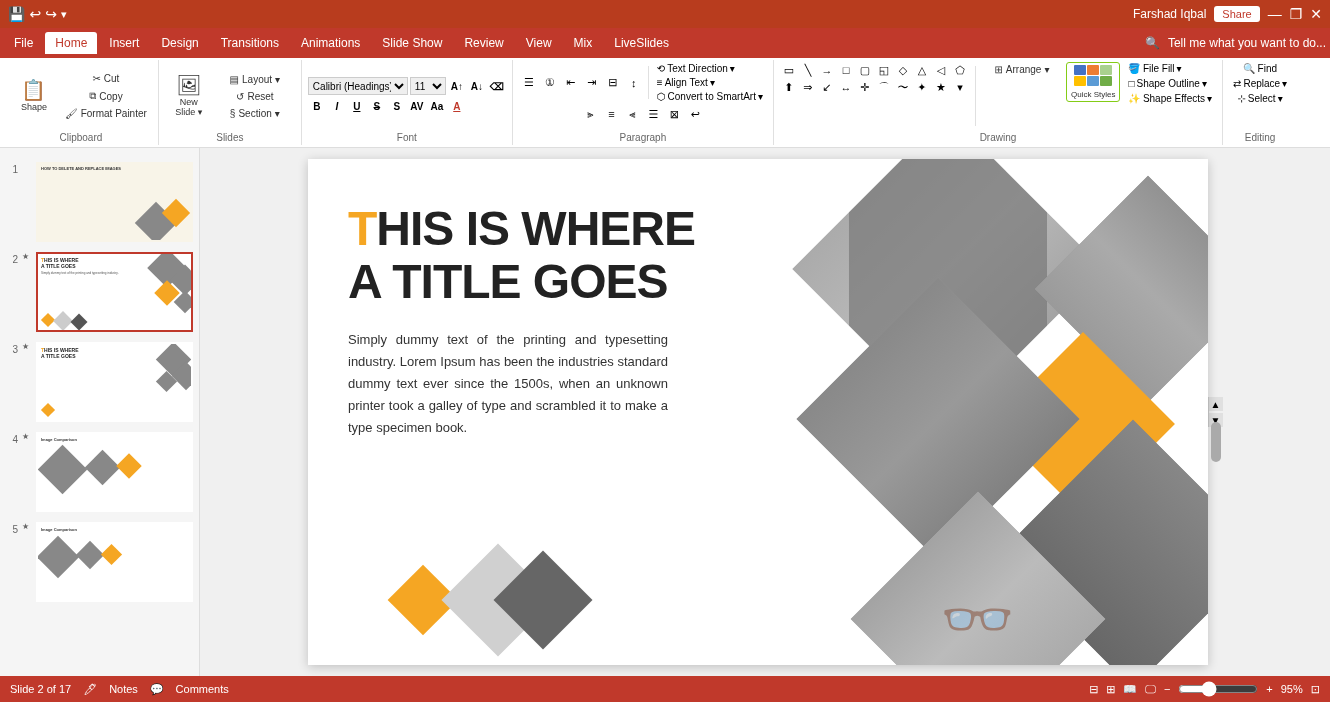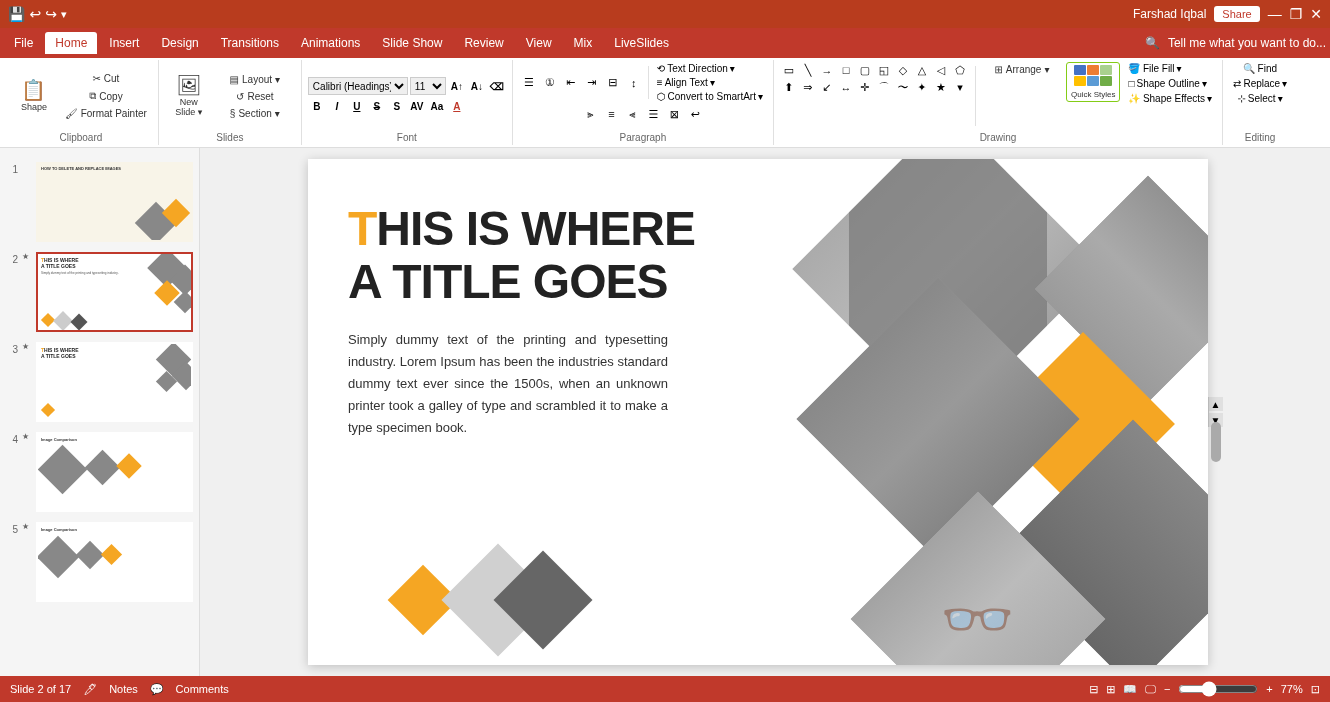--- a/index.html
+++ b/index.html
@@ -651,16 +651,16 @@
     <span style="cursor:pointer;">Comments</span>
   </div>
   <div class="status-right">
     <span style="cursor:pointer;">⊟</span>
     <span style="cursor:pointer;">⊞</span>
     <span style="cursor:pointer;">📖</span>
     <span style="cursor:pointer;">🖵</span>
     <span style="cursor:pointer;">−</span>
     <input type="range" min="10" max="200" value="77" style="width: 80px; accent-color: white;">
     <span style="cursor:pointer;">+</span>
-    <span>77%</span>
+    <span>95%</span>
     <span style="cursor:pointer;">⊡</span>
   </div>
 </div>
 
 </body></html>

